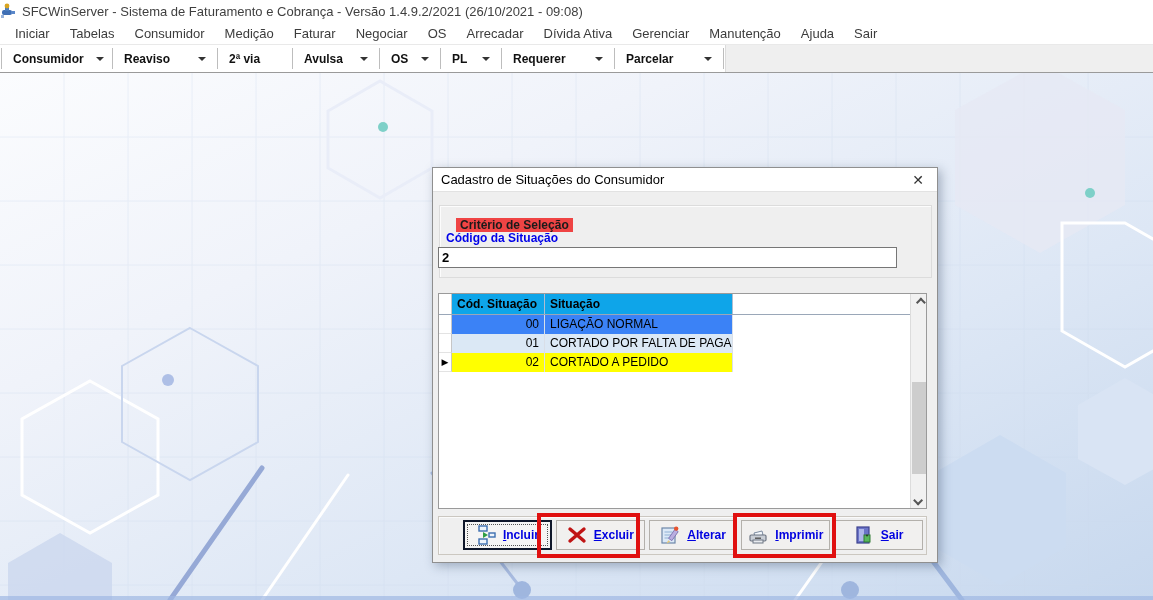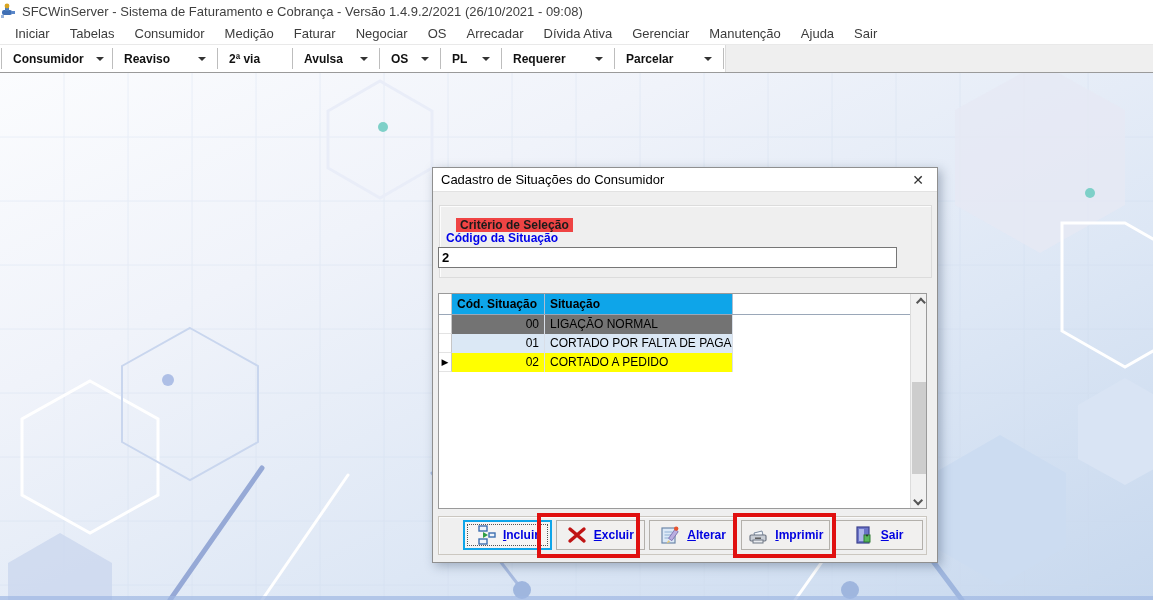--- a/index.html
+++ b/index.html
@@ -63,31 +63,31 @@
     display:flex; align-items:center; justify-content:center; }
   .hdr-cell { background:#0ea5e9; font-size:12px; font-weight:bold; color:#000;
     display:flex; align-items:center; padding:0 5px; border-right:1px solid #aebdd0; }
   .hdr-c1 { width:93px; }
   .hdr-c2 { width:188px; }
   .grid-row { display:flex; height:19px; font-size:12px; color:#000; }
   .row-c1 { width:93px; text-align:right; padding:2px 5px 0 0; border-right:1px solid #d9dfe8; }
   .row-c2 { width:188px; padding:2px 4px 0 5px; border-right:1px solid #d9dfe8;
     white-space:nowrap; overflow:hidden; }
   .grid-row .cell-ind { border-bottom:1px solid #e3e3e3; }
-  .row-bg-white .row-c1, .row-bg-white .row-c2 { background:#737373; }
+  .row-bg-white .row-c1, .row-bg-white .row-c2 { background:#3b82f6; }
   .row-bg-alt .row-c1, .row-bg-alt .row-c2 { background:#dbe8f5; }
   .row-bg-sel .row-c1, .row-bg-sel .row-c2 { background:#ffff00; }
   .row-marker { font-size:9px; color:#000; line-height:1; }
 
   .btn-panel { position:absolute; left:5px; top:324px; width:489px; height:39px;
     background:#efefef; border:1px solid #cbc7c0; box-shadow:inset 1px 1px 0 #fafafa;
     display:flex; padding:3px; gap:4px; }
   .dlg-btn { width:94px; height:30px; background:#f1f0ef; border:1px solid #b3b0ab;
     display:flex; align-items:center; justify-content:center; gap:7px; }
-  .dlg-btn.focused { border:2px solid #0ea5e9; outline:1px dotted #555; outline-offset:-5px; background:#f6f5f4;margin-left:21px; }
+  .dlg-btn.focused { border:2px solid #0f172a; outline:1px dotted #555; outline-offset:-5px; background:#f6f5f4;margin-left:21px; }
   .btn-label { font-size:12px; font-weight:bold; color:#0000E0; }
   .btn-label::first-letter { text-decoration:underline; }
   .btn-icon { width:20px; height:20px; flex:0 0 auto; }
 
   .annotation { position:absolute; border:4px solid #e01010; pointer-events:none; z-index:20; }
   .annot-alterar { left:104px; top:321px; width:103px; height:45px; }
   .annot-imprimir { left:300px; top:321px; width:103px; height:45px; }
 </style>
 </head>
 <body>

